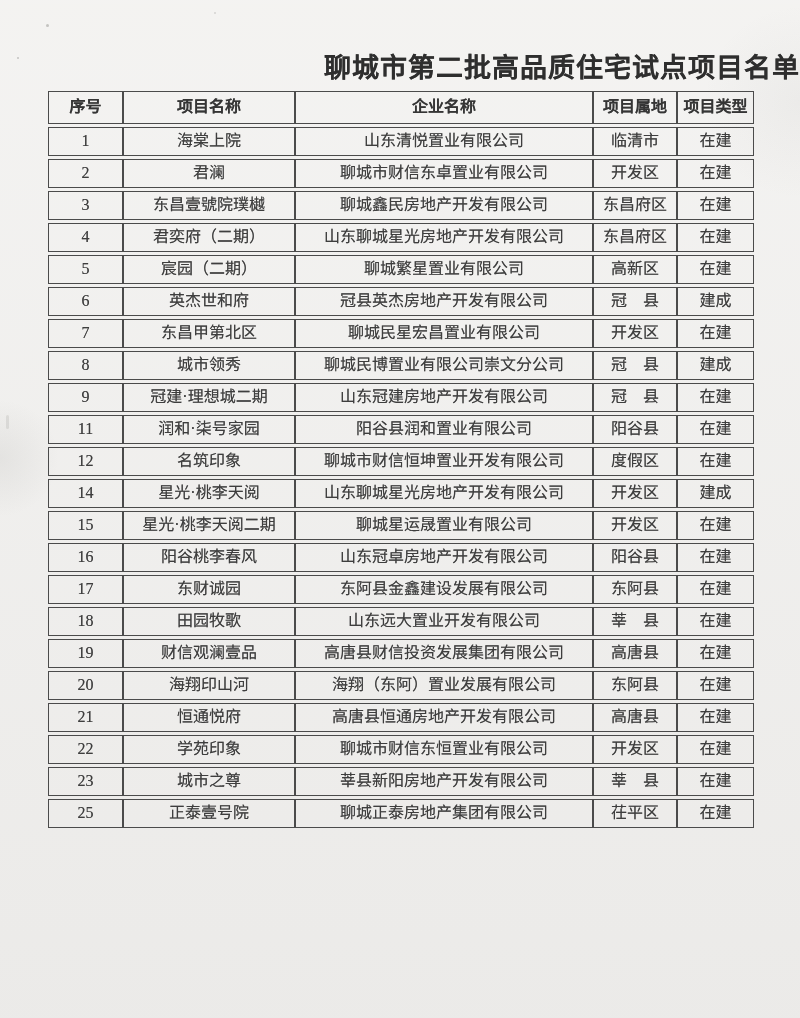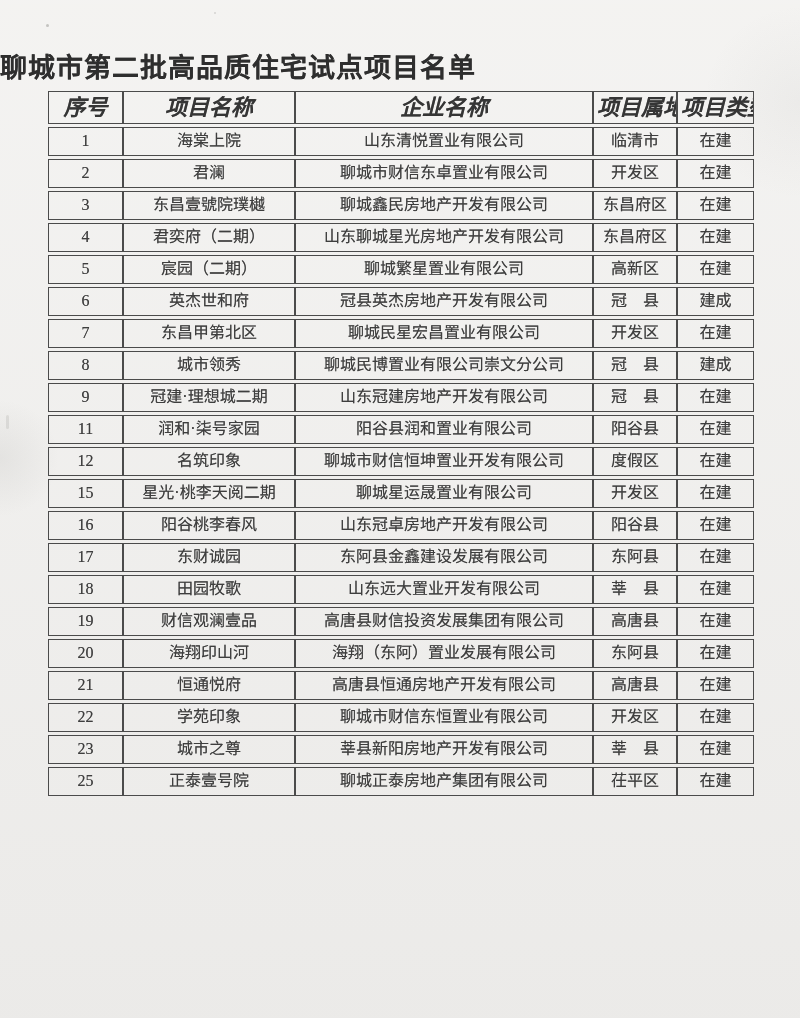--- a/index.html
+++ b/index.html
@@ -24,21 +24,21 @@
   }
   .speck{position:absolute;background:#8a8a85;border-radius:50%;opacity:.45;}
   .speck.s1{left:46px;top:24px;width:3px;height:3px;}
   .speck.s2{left:17px;top:57px;width:2px;height:2px;}
   .speck.s3{left:214px;top:12px;width:2px;height:2px;opacity:.3;}
   .speck.s4{left:6px;top:415px;width:3px;height:14px;border-radius:2px;opacity:.18;}
 
   .doc-title{
     position:absolute;
     left:0; top:46px; width:100%;
-    text-align:left;
+    text-align:right;
     font-size:27px;
     font-weight:bold;
     letter-spacing:1px;
     color:var(--title);
     font-family:"Liberation Serif", serif;
     text-shadow:0 0 .6px rgba(46,46,46,.75);
   }
 
   table.project-table{
     position:absolute;
@@ -56,23 +56,22 @@
     font-size:16px;
     line-height:1.15;
     padding:1px 3px;
     overflow:hidden;
     white-space:nowrap;
     text-shadow:0 0 .5px rgba(62,62,62,.6);
   }
   .project-table th{
     height:33px;
     font-weight:bold;
-    font-size:22px;
+    font-size:16px;
     color:#353535;
-    font-style:italic;
   }
   .project-table td{height:29px;}
   .project-table td:first-child{
     font-family:"Liberation Serif", serif;
     font-size:16px;
   }
 </style>
 </head>
 <body>
 
@@ -172,20 +171,27 @@
         <td>在建</td>
       </tr>
       <tr>
         <td>12</td>
         <td>名筑印象</td>
         <td>聊城市财信恒坤置业开发有限公司</td>
         <td>度假区</td>
         <td>在建</td>
       </tr>
       <tr>
+        <td>14</td>
+        <td>星光·桃李天阅</td>
+        <td>山东聊城星光房地产开发有限公司</td>
+        <td>开发区</td>
+        <td>建成</td>
+      </tr>
+      <tr>
         <td>15</td>
         <td>星光·桃李天阅二期</td>
         <td>聊城星运晟置业有限公司</td>
         <td>开发区</td>
         <td>在建</td>
       </tr>
       <tr>
         <td>16</td>
         <td>阳谷桃李春风</td>
         <td>山东冠卓房地产开发有限公司</td>

